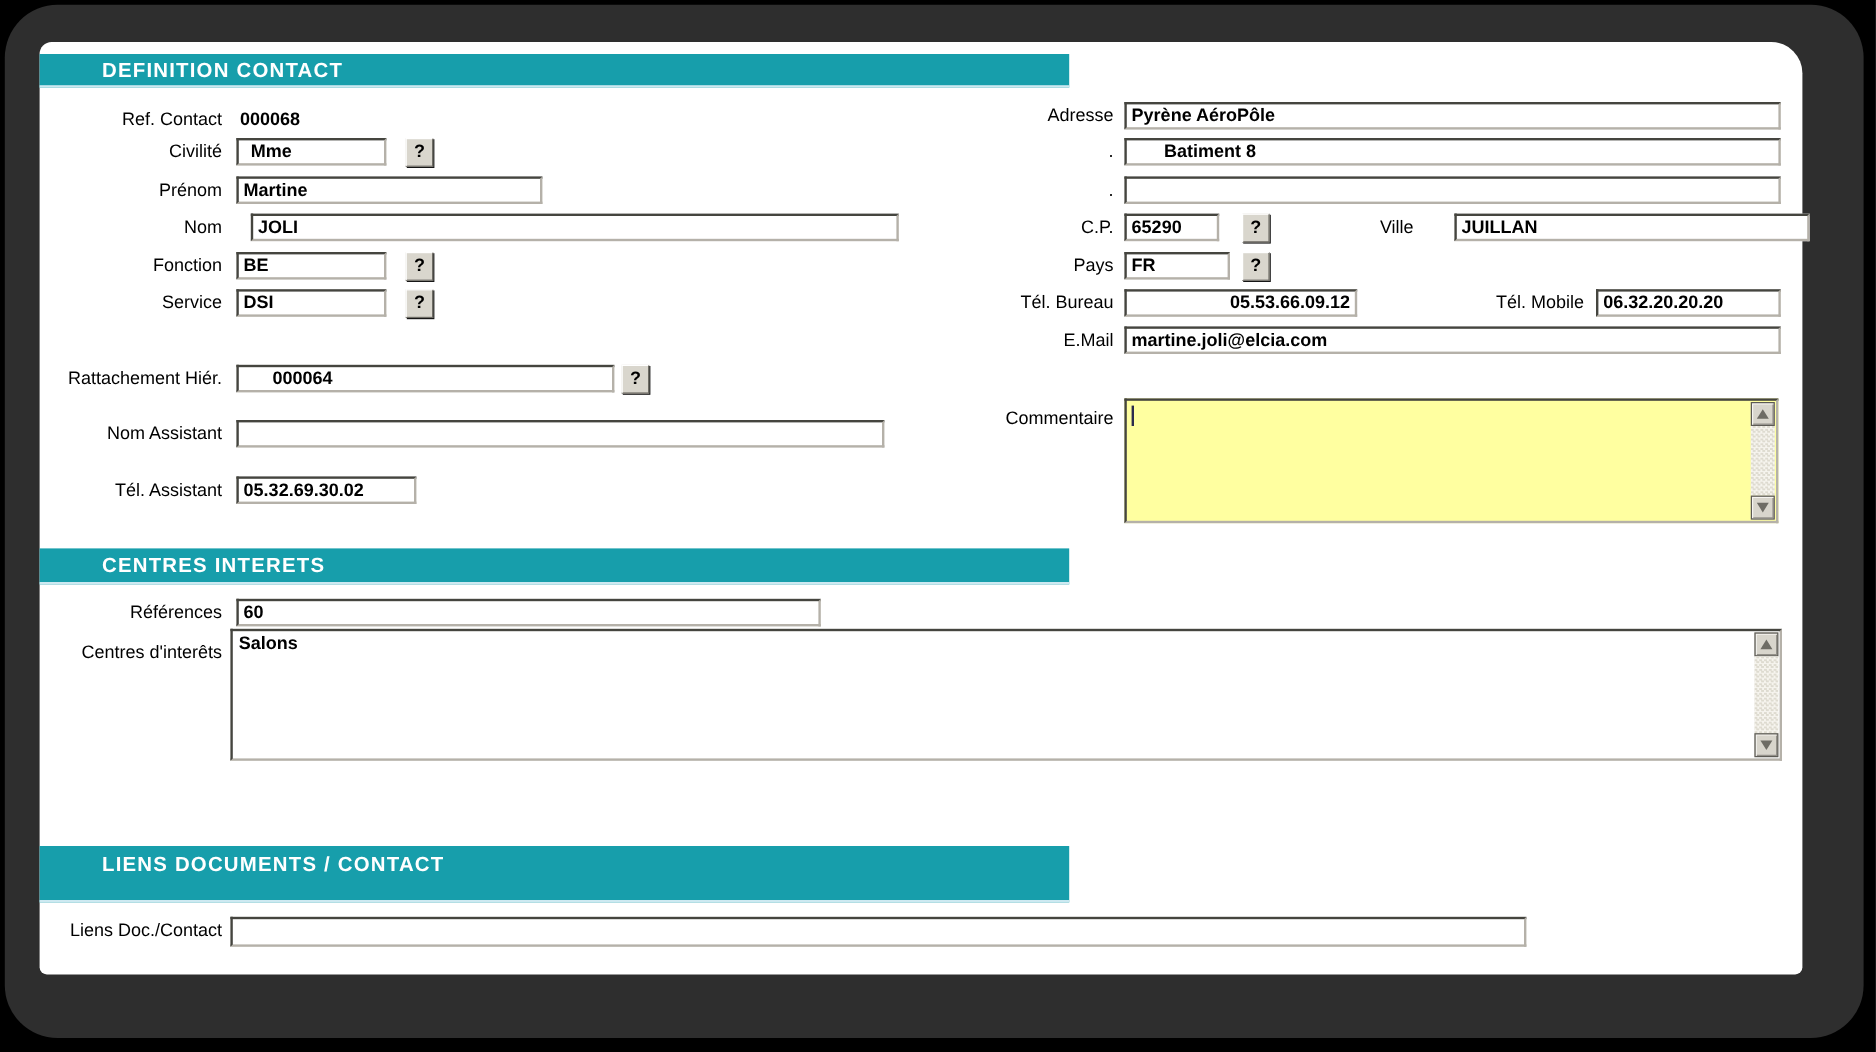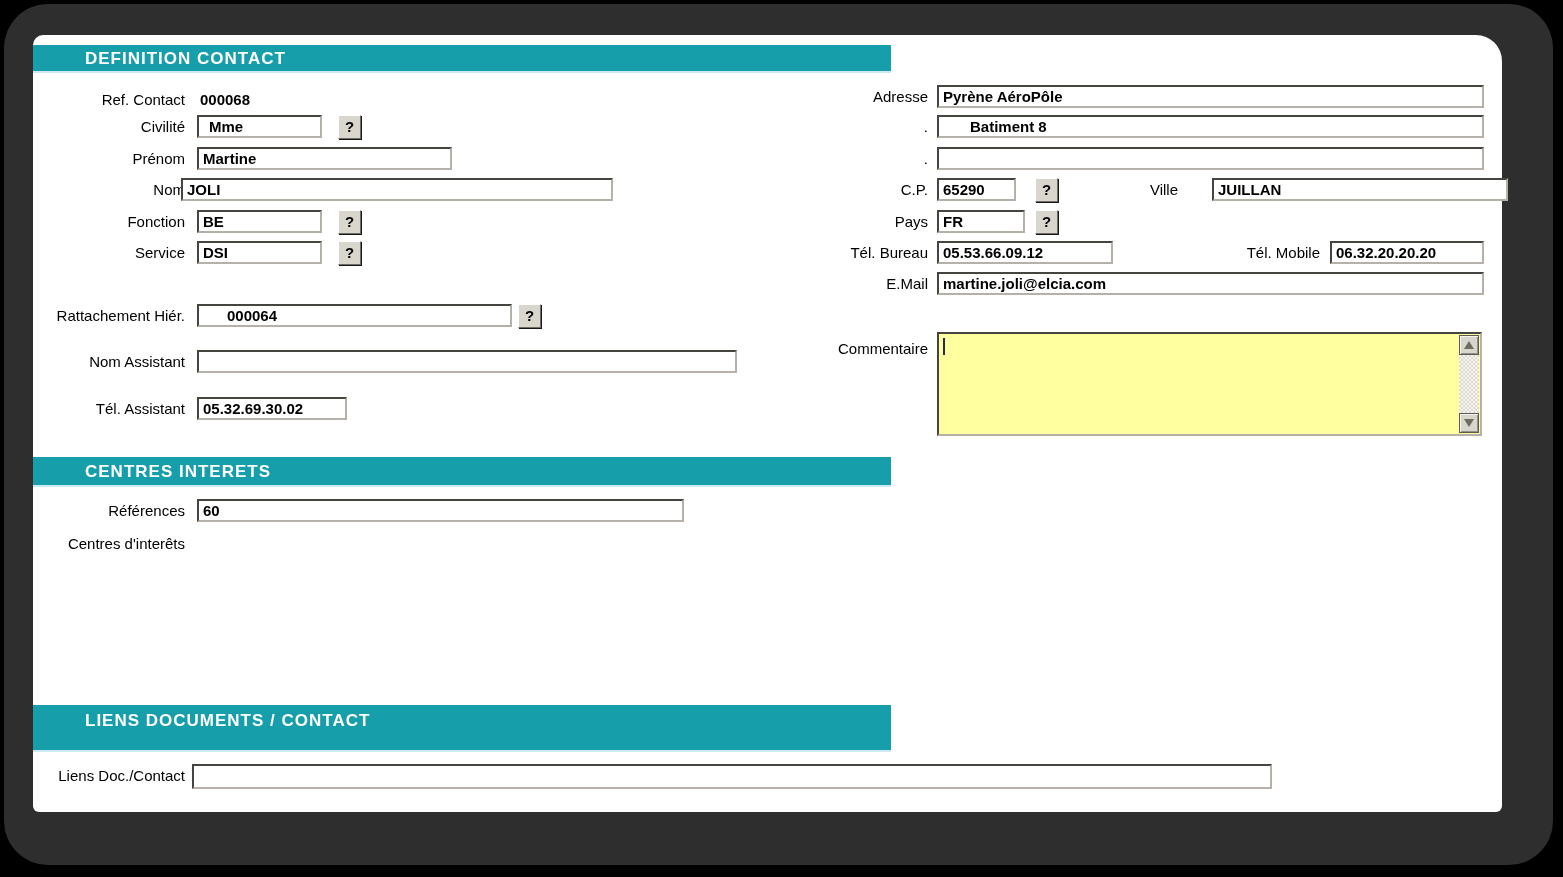--- a/index.html
+++ b/index.html
@@ -80,21 +80,21 @@
     <div class="refval" style="left:167px; top:56px">000068</div>
 
     <div class="flabel lbl" style="top:83px">Civilité</div>
     <input class="fld" style="left: 164px; top: 80px; width: 125px; padding-left: 10px;" value="Mme">
     <button class="qbtn" style="left:305px; top:80px">?</button>
 
     <div class="flabel lbl" style="top:115px">Prénom</div>
     <input class="fld" style="left: 164px; top: 112px; width: 255px;" value="Martine">
 
     <div class="flabel lbl" style="top:146px">Nom</div>
-    <input class="fld" style="left: 148px; top: 143px; width: 432px;" value="JOLI">
+    <input class="fld" style="left: 176px; top: 143px; width: 540px;" value="JOLI">
 
     <div class="flabel lbl" style="top:178px">Fonction</div>
     <input class="fld" style="left: 164px; top: 175px; width: 125px;" value="BE">
     <button class="qbtn" style="left:305px; top:175px">?</button>
 
     <div class="flabel lbl" style="top:209px">Service</div>
     <input class="fld" style="left: 164px; top: 206px; width: 125px;" value="DSI">
     <button class="qbtn" style="left:305px; top:206px">?</button>
 
     <div class="flabel lbl" style="top:272px">Rattachement Hiér.</div>
@@ -120,21 +120,21 @@
     <input class="fld" style="left: 904px; top: 143px; width: 79px;" value="65290">
     <button class="qbtn" style="left:1002px; top:143px">?</button>
     <div class="flabel" style="left:1045px; width:100px; top:146px">Ville</div>
     <input class="fld" style="left: 1155px; top: 143px; width: 296px; margin-left: 24px;" value="JUILLAN">
 
     <div class="flabel rlbl" style="top:178px">Pays</div>
     <input class="fld" style="left: 904px; top: 175px; width: 88px;" value="FR">
     <button class="qbtn" style="left:1002px; top:175px">?</button>
 
     <div class="flabel rlbl" style="top:209px">Tél. Bureau</div>
-    <input class="fld" style="left: 904px; top: 206px; width: 176px;" value="05.53.66.09.12">
+    <input class="fld" style="left: 904px; top: 206px; width: 194px; text-align: right;" value="05.53.66.09.12">
     <div class="flabel" style="left:1150px; width:137px; top:209px">Tél. Mobile</div>
     <input class="fld" style="left: 1297px; top: 206px; width: 154px;" value="06.32.20.20.20">
 
     <div class="flabel rlbl" style="top:240px">E.Mail</div>
     <input class="fld" style="left: 904px; top: 237px; width: 547px;" value="martine.joli@elcia.com">
 
     <div class="flabel rlbl" style="top:305px">Commentaire</div>
     <div class="tarea comment" style="left:904px; top:297px; width:545px; height:104px">
       <div class="caret"></div>
       <div class="tval"></div>
@@ -148,20 +148,32 @@
           </div>
       </div>
     </div>
 
     <div class="sechdr" style="top:422px; height:30px; line-height:30px">CENTRES INTERETS</div>
 
     <div class="flabel lbl" style="top:467px">Références</div>
     <input class="fld" style="left: 164px; top: 464px; width: 487px;" value="60">
 
     <div class="flabel lbl" style="top:500px">Centres d'interêts</div>
+    <div class="tarea" style="left:159px; top:489px; width:1293px; height:110px">
+      <div class="tval">Salons</div>
+      <div class="vscroll">
+        <div class="sbtn">
+            <span class="tri-up"></span>
+          </div>
+        <div class="strack"></div>
+        <div class="sbtn">
+            <span class="tri-down"></span>
+          </div>
+      </div>
+    </div>
 
     <div class="sechdr" style="top:670px; height:47px; line-height:31px">LIENS DOCUMENTS / CONTACT</div>
 
     <div class="flabel lbl" style="top:732px">Liens Doc./Contact</div>
     <input class="fld" style="left: 159px; top: 729px; width: 1080px; height: 25px;" value="">
 
   </div>
 </div>
 
 </body></html>

